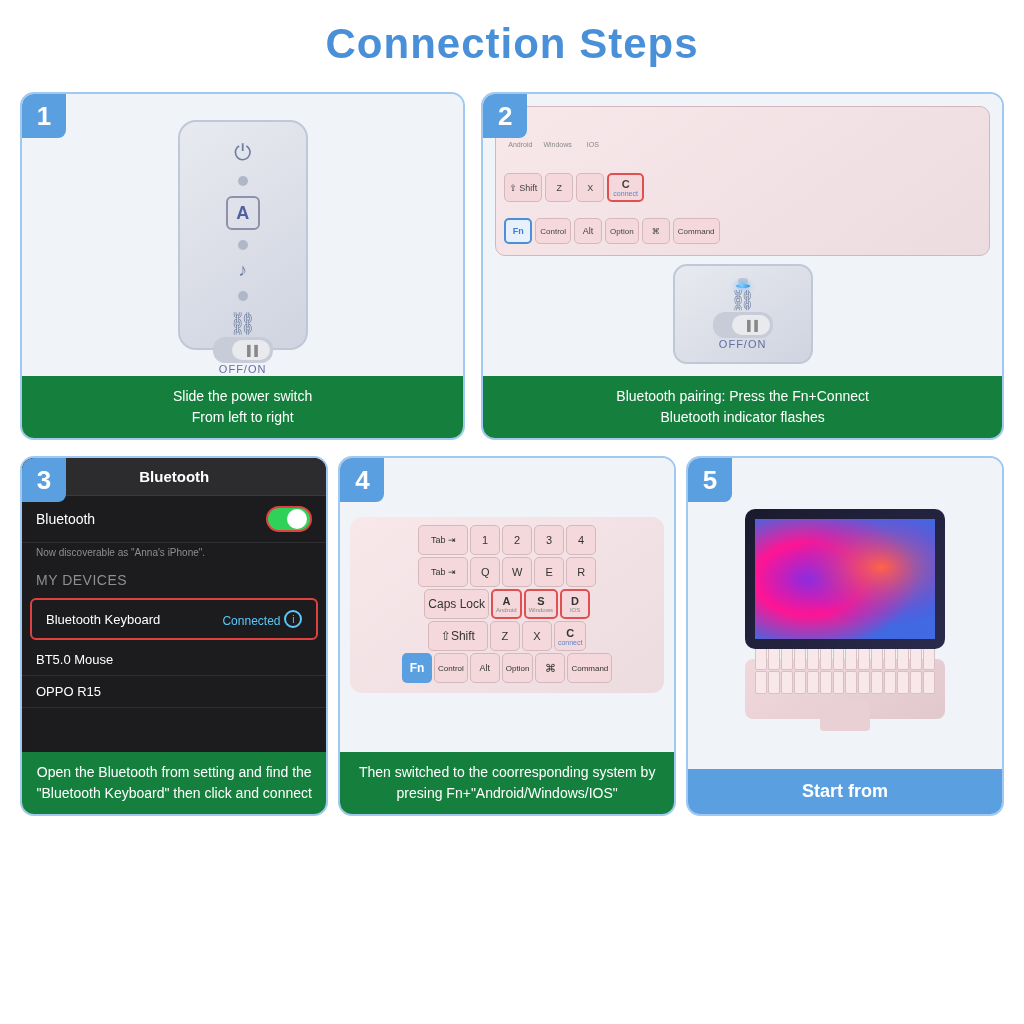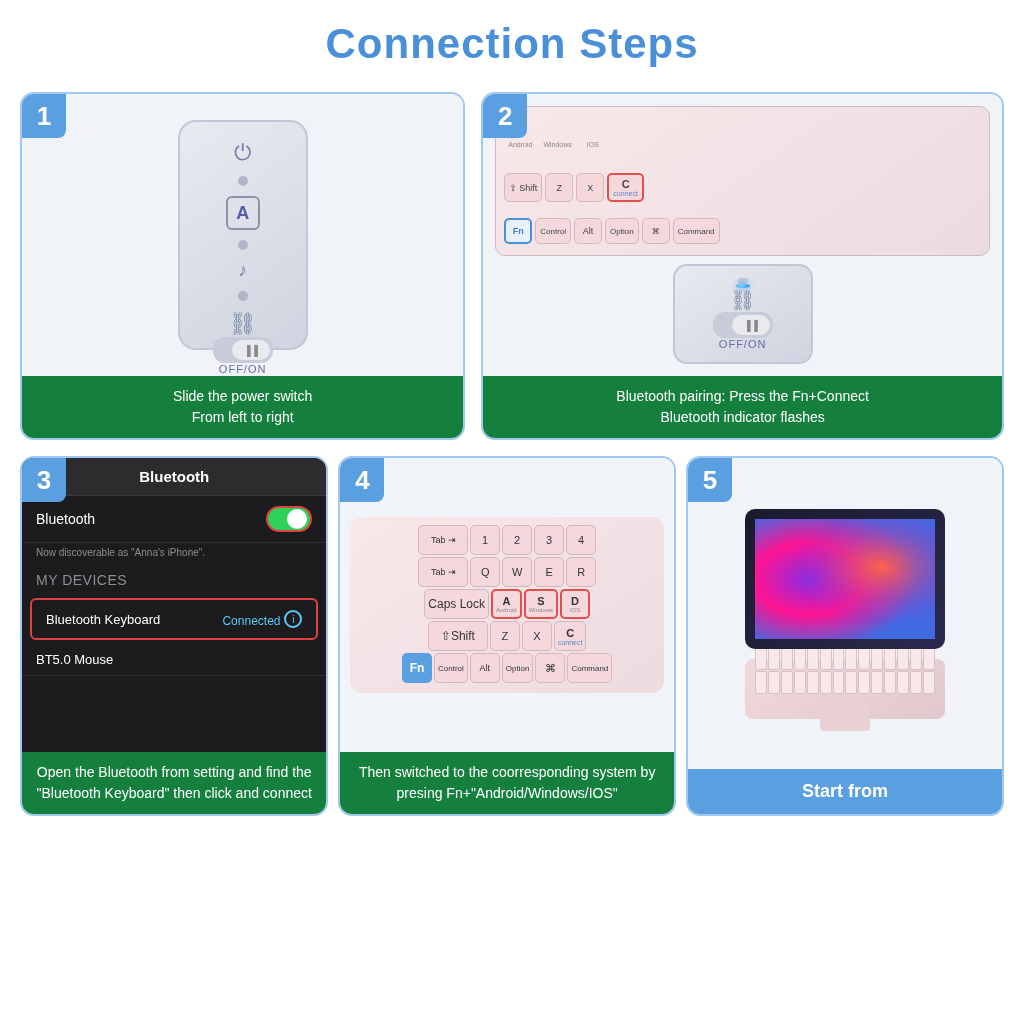--- a/index.html
+++ b/index.html
@@ -563,20 +563,21 @@
           <div class="bt-discoverable">Now discoverable as "Anna's iPhone".</div>
           <div class="bt-section-header">MY DEVICES</div>
           <div class="bt-device-row">
             <span class="bt-device-name">Bluetooth Keyboard</span>
             <div class="bt-connected">
               <span>Connected</span>
               <div class="info-circle">i</div>
             </div>
           </div>
           <div class="bt-other-row">BT5.0 Mouse</div>
+          <div class="bt-other-row">OPPO R15</div>
         </div>
       </div>
       <div class="step-caption">
         <span>Open the Bluetooth from setting and find the "Bluetooth Keyboard" then click and connect</span>
       </div>
     </div>
 
     <div class="step-card step4">
       <div class="step-image-area" style="padding:10px; min-height:260px;">
         <div class="step-number-badge">4</div>

